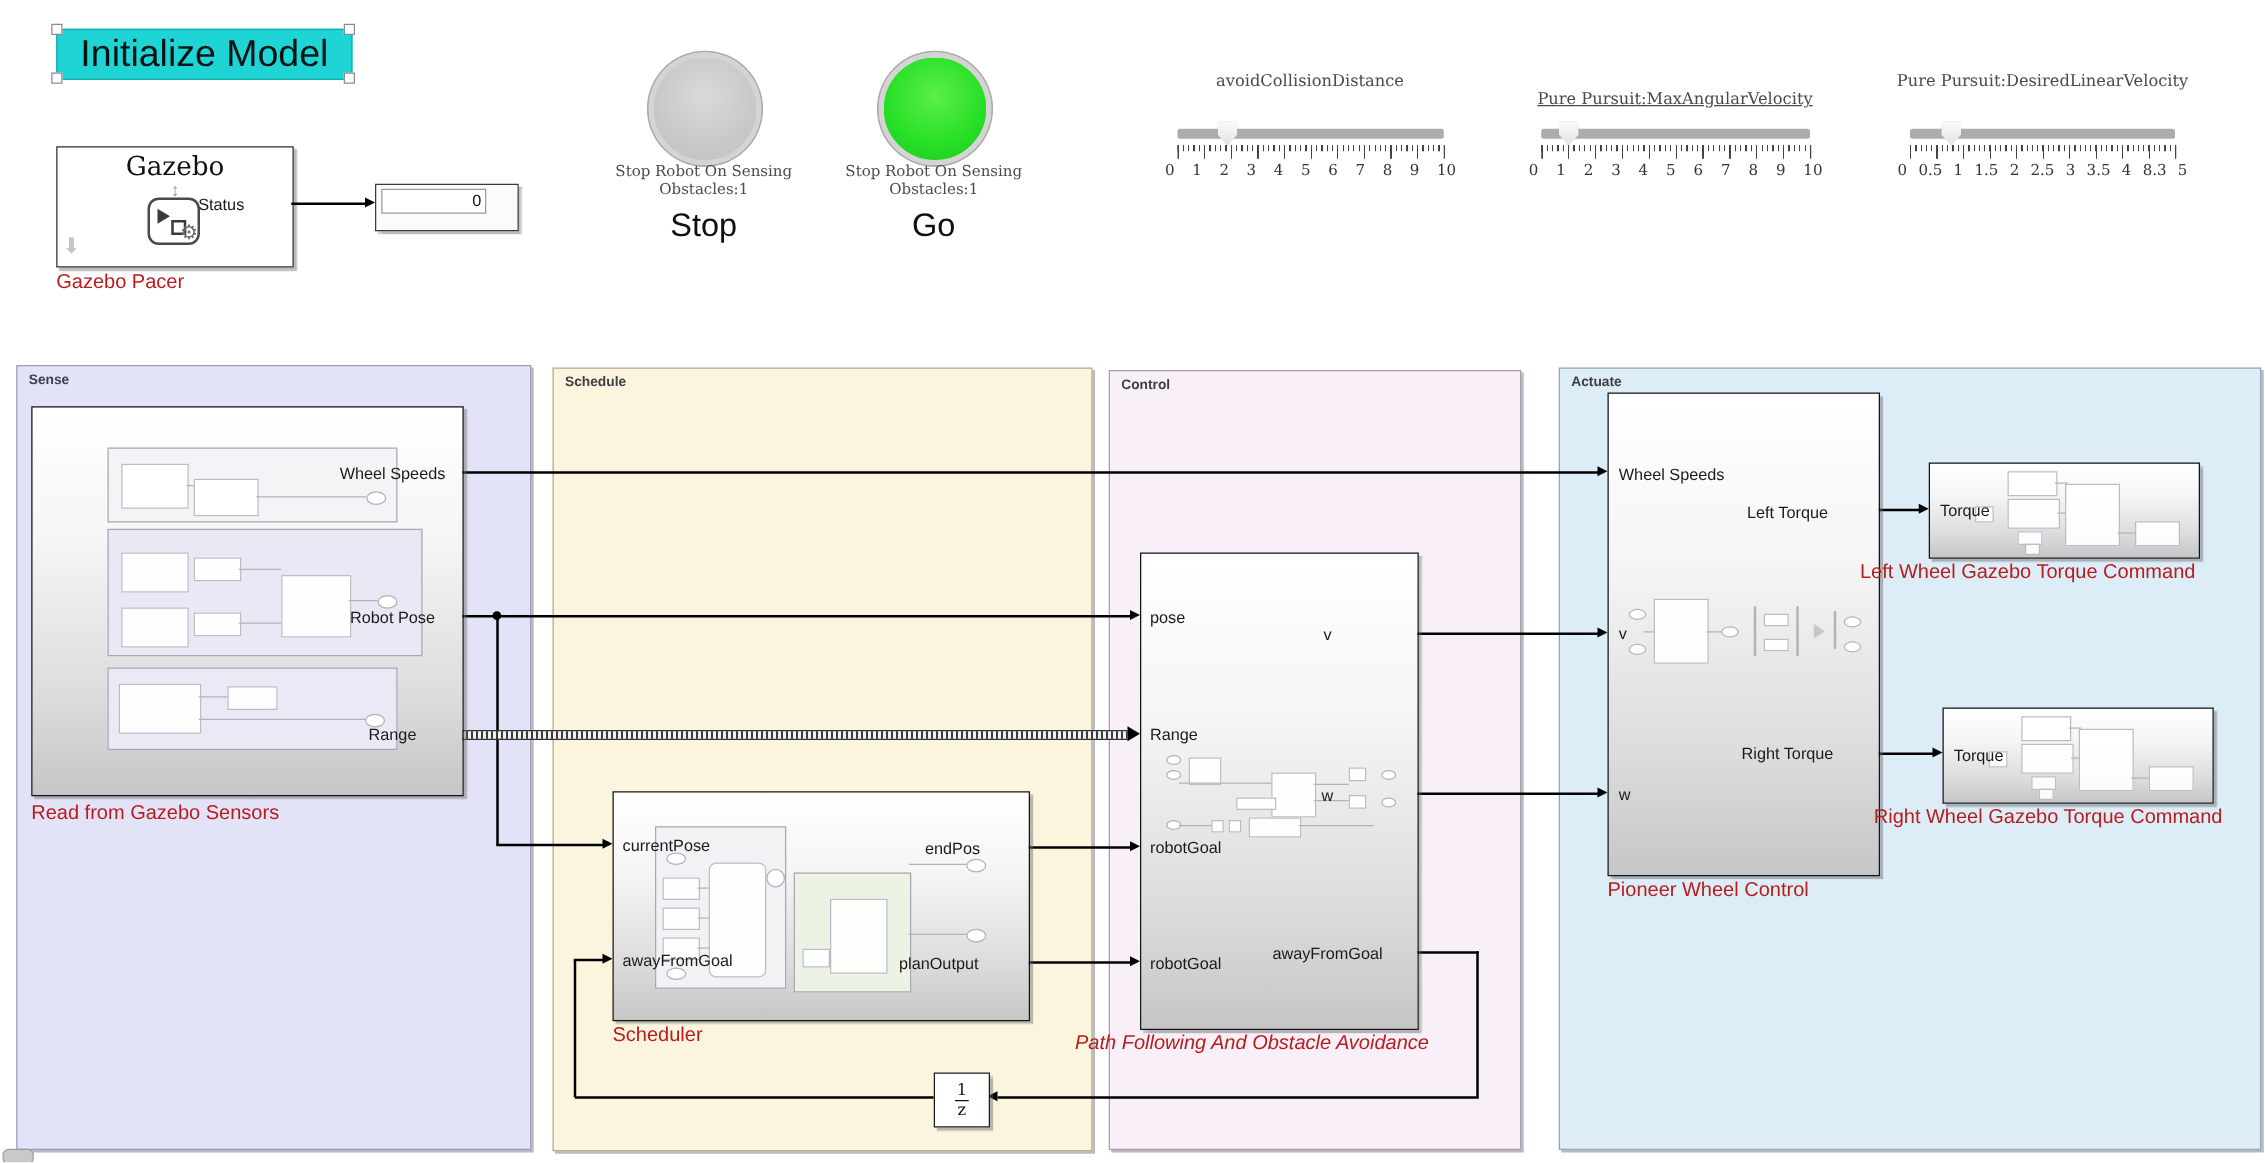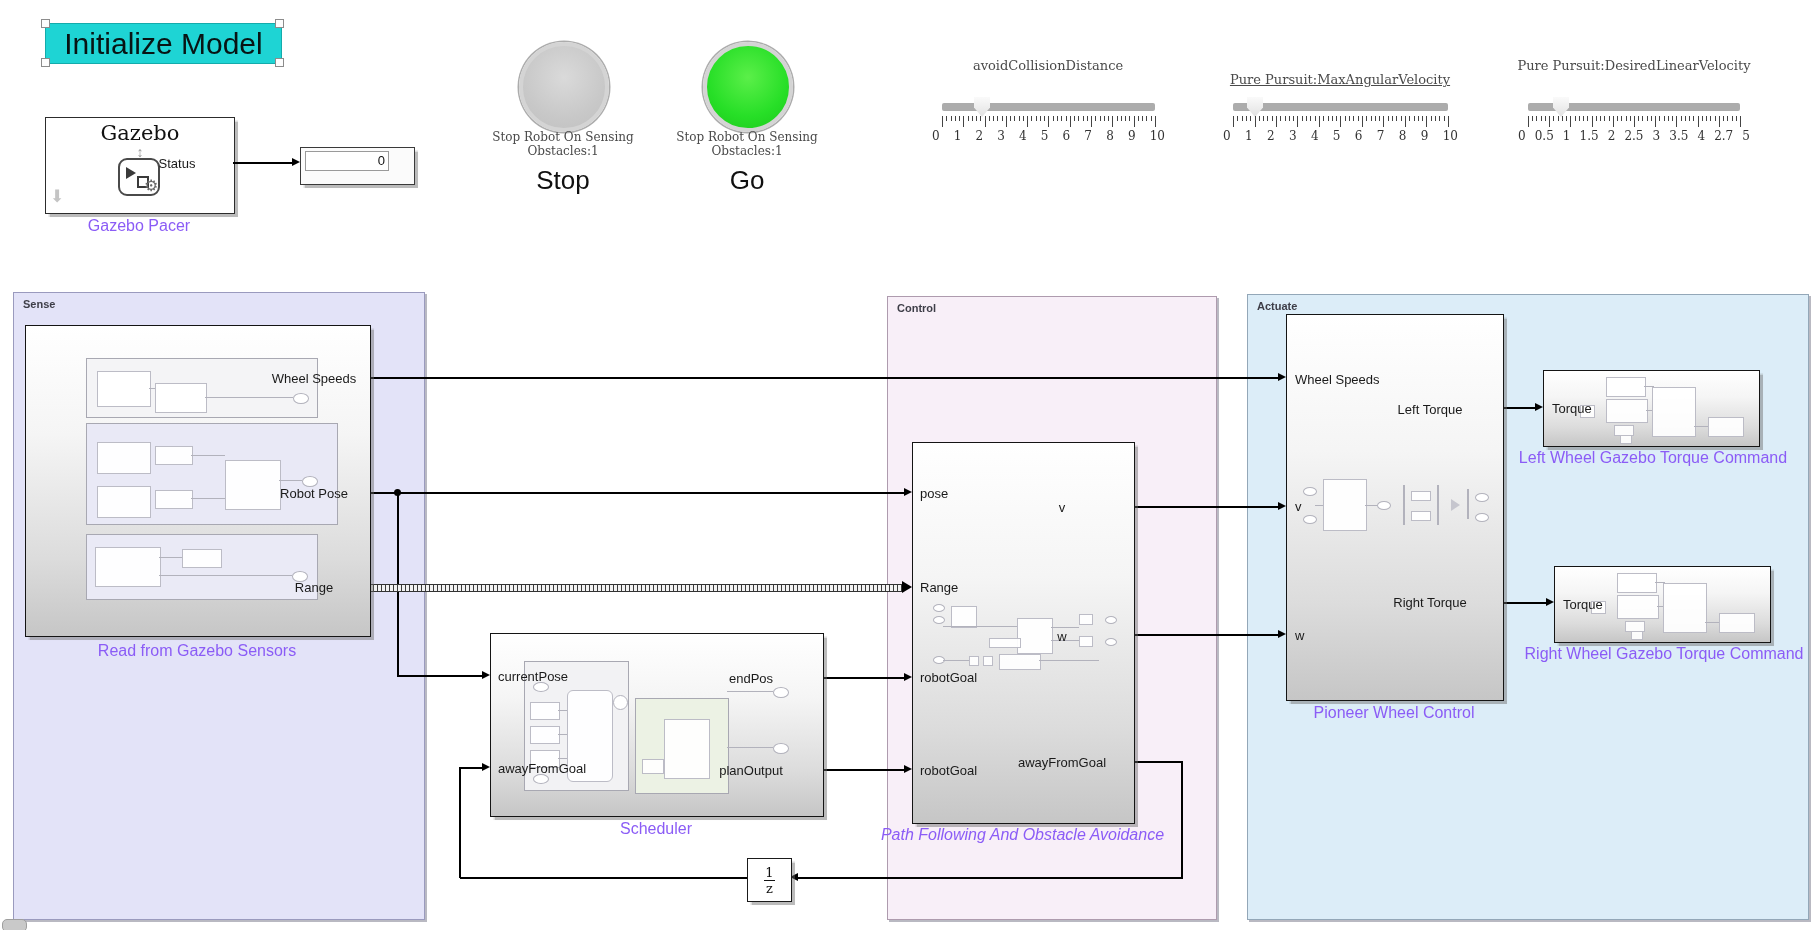--- a/index.html
+++ b/index.html
@@ -11,21 +11,21 @@
   .r-sense{background:#E3E3F8;border-color:#9A9ABE;}
   .r-schedule{background:#FBF4DF;border-color:#B3AB93;}
   .r-control{background:#F8EFF8;border-color:#AE9BAE;}
   .r-actuate{background:#DCEDF8;border-color:#93A7B8;}
   
   .sysblock{position:absolute;border:1.5px solid #141414;
     background:linear-gradient(180deg,#FFFFFF 0%,#F5F5F5 35%,#DCDCDC 75%,#C6C6C6 100%);
     box-shadow:2.5px 2.5px 1px rgba(105,105,105,0.45);}
   .whiteblock{position:absolute;border:1.5px solid #2C2C2C;background:#FFFFFF;
     box-shadow:2.5px 2.5px 1px rgba(105,105,105,0.45);}
-  .block-label{position:absolute;text-align:center;font-size:16px;color:#8b5cf6;}
+  .block-label{position:absolute;text-align:left;font-size:16px;color:#b91c1c;}
   .port{position:absolute;font-size:13px;color:#1A1A1A;height:16px;line-height:16px;white-space:nowrap;}
   .pr{text-align:center;}
   
   .wh{position:absolute;height:1.5px;background:#000;}
   .wv{position:absolute;width:1.5px;background:#000;}
   .ar{position:absolute;width:0;height:0;border-top:4.5px solid transparent;border-bottom:4.5px solid transparent;border-left:8px solid #000;}
   .al{position:absolute;width:0;height:0;border-top:4.5px solid transparent;border-bottom:4.5px solid transparent;border-right:8px solid #000;}
   .jdot{position:absolute;width:7px;height:7px;border-radius:50%;background:#000;}
   .bus{position:absolute;height:6px;border-top:1px solid #333;border-bottom:1px solid #333;
        background:repeating-linear-gradient(90deg,#3A3A3A 0 1.5px,#F2F2F2 1.5px 4px);}
@@ -173,27 +173,30 @@
     <div class="tick-labels" style="left:1518px;width:232px;">
         <span>0</span>
         <span>0.5</span>
         <span>1</span>
         <span>1.5</span>
         <span>2</span>
         <span>2.5</span>
         <span>3</span>
         <span>3.5</span>
         <span>4</span>
-        <span>2.7</span>
+        <span>8.3</span>
         <span>5</span>
       </div>
   </div>
 
   <div class="region r-sense" style="left:13px;top:292px;width:410px;height:626px;">
     <div class="region-label">Sense</div>
+  </div>
+  <div class="region r-schedule" style="left:442px;top:294px;width:430px;height:625px;">
+    <div class="region-label">Schedule</div>
   </div>
   <div class="region r-control" style="left:887px;top:296px;width:328px;height:622px;">
     <div class="region-label">Control</div>
   </div>
   <div class="region r-actuate" style="left:1247px;top:294px;width:560px;height:624px;">
     <div class="region-label">Actuate</div>
   </div>
 
   <div class="wh" style="left:369px;top:377px;width:910px;"></div>
   <div class="ar" style="left:1278px;top:373px;"></div>
@@ -280,21 +283,21 @@
     <div class="tn" style="left:144px;top:64px;width:92px;height:94px;background:#ECF2E4;">
       <div class="tr" style="left:28px;top:20px;width:44px;height:58px;"></div>
       <div class="tr" style="left:6px;top:60px;width:20px;height:13px;"></div>
     </div>
     <div class="toval" style="left:282px;top:53px;width:14px;height:9px;"></div>
     <div class="toval" style="left:282px;top:109px;width:14px;height:9px;"></div>
     <div class="tline" style="left:236px;top:57px;width:46px;height:1px;"></div>
     <div class="tline" style="left:236px;top:113px;width:46px;height:1px;"></div>
     <div class="port" style="left:7px;top:35px;width:130px;">currentPose</div>
     <div class="port" style="left:7px;top:127px;width:130px;">awayFromGoal</div>
-    <div class="port pr" style="left:195px;top:37px;width:130px;">endPos</div>
+    <div class="port pr" style="left:206px;top:37px;width:130px;">endPos</div>
     <div class="port pr" style="left:195px;top:129px;width:130px;">planOutput</div>
   </div>
   <div class="block-label" style="left:490px;top:820px;width:332px;">Scheduler</div>
 
   <div class="whiteblock" style="left:747px;top:858px;width:43px;height:42px;border-color:#1A1A1A;">
     <div class="frac">
       <span>1</span>
       <span class="bar"></span>
       <span>z</span>
     </div>

